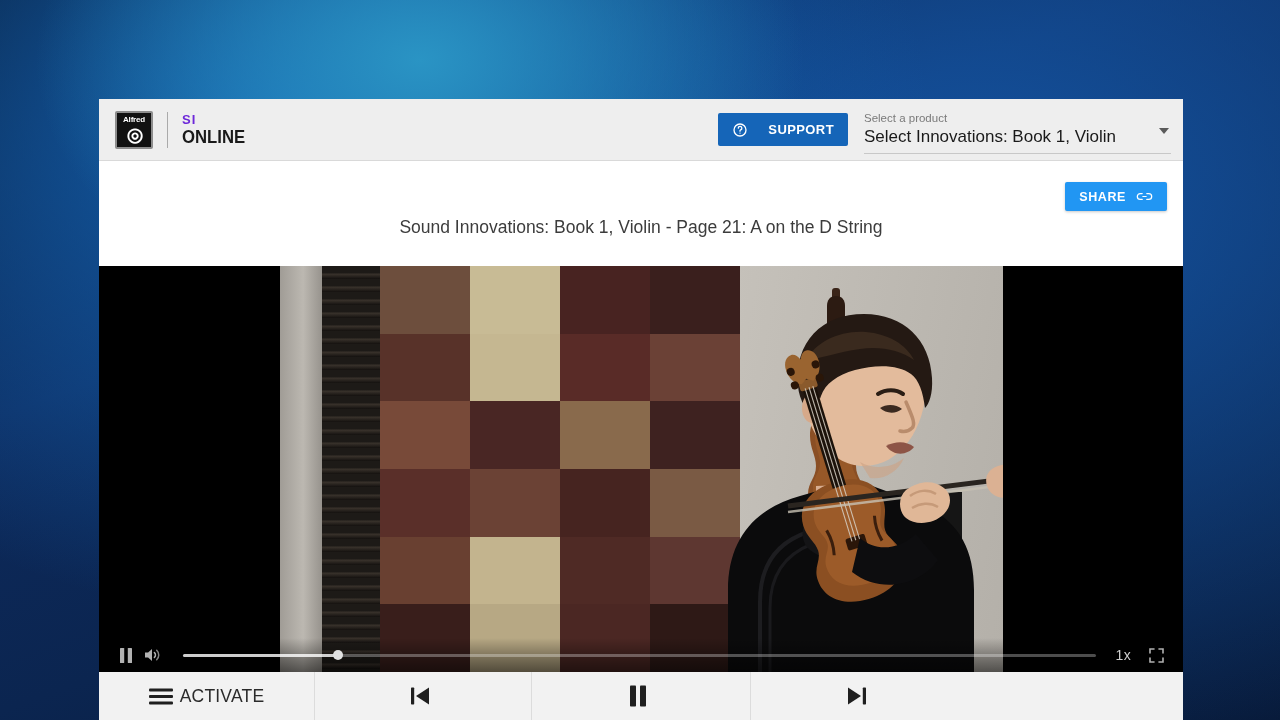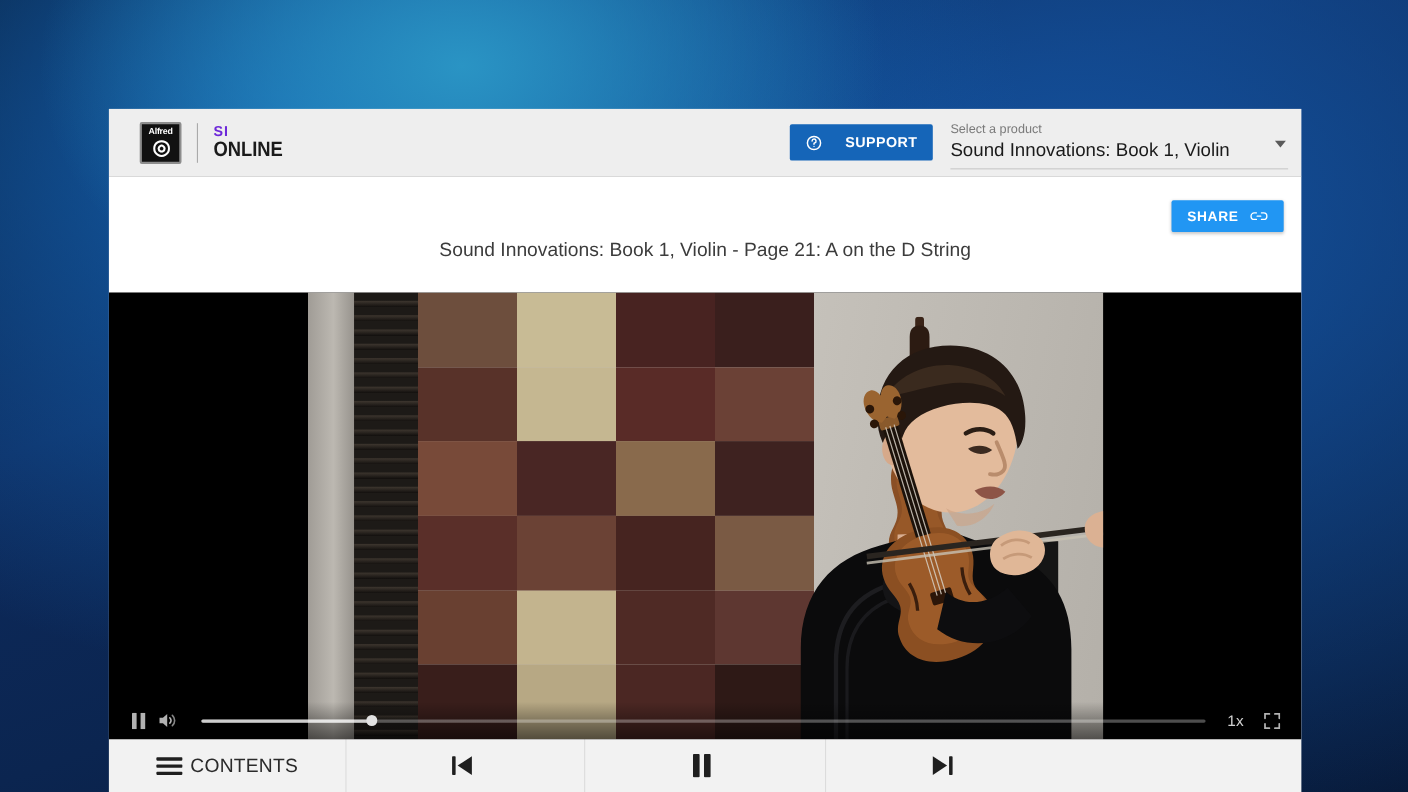--- a/index.html
+++ b/index.html
@@ -30,21 +30,21 @@
   .header {
     position: relative;
     height: 62px;
     background: #eeeeee;
     border-bottom: 1px solid #d9d9d9;
     display: flex;
     align-items: center;
   }
   .logo-wrap {
     display: flex; align-items: center;
-    margin-left: 28px;
+    margin-left: 16px;
     height: 42px;
   }
   .alfred-mark {
     width: 38px; height: 38px;
     background: #111;
     border: 2px solid #8d8d8d;
     border-radius: 2px;
     display: flex; flex-direction: column;
     align-items: center; justify-content: flex-start;
     padding-top: 2px;
@@ -312,21 +312,21 @@
             <path d="M9.4 9.2a2.7 2.7 0 1 1 3.3 2.8c-.5.2-.7.6-.7 1.1v.6" stroke-linecap="round"></path>
             <circle cx="12" cy="16.6" r="1" fill="#ffffff" stroke="none"></circle>
           </svg>
         </span>
         <span>SUPPORT</span>
       </button>
 
 
       <div class="product-select">
         <div class="product-label">Select a product</div>
-        <div class="product-value">Sound Innovations: Book 1, Violin</div>
+        <div class="product-value">Select Innovations: Book 1, Violin</div>
         <div class="product-underline"></div>
         <div class="caret"></div>
       </div>
 
     </div>
   </div>
 
   <div class="title-band">
     <button class="btn-share">
       <span>SHARE</span>
@@ -493,21 +493,21 @@
   </div>
 
   <div class="toolbar">
 
     <div class="tb-item tb-contents">
       <svg width="24" height="17" viewBox="0 0 24 17" fill="#1f1f1f">
         <rect x="0" y="0.5" width="24" height="3" rx="1"></rect>
         <rect x="0" y="7" width="24" height="3" rx="1"></rect>
         <rect x="0" y="13.5" width="24" height="3" rx="1"></rect>
       </svg>
-      <span>CONTENTS</span>
+      <span>ACTIVATE</span>
     </div>
 
     <div class="tb-item tb-prev">
       <svg width="22" height="20" viewBox="0 0 22 20" fill="#1f1f1f">
         <rect x="2" y="1.5" width="3.2" height="17" rx="0.7"></rect>
         <path d="M20 1.5v17L7 10z"></path>
       </svg>
       <span></span>
     </div>
 

